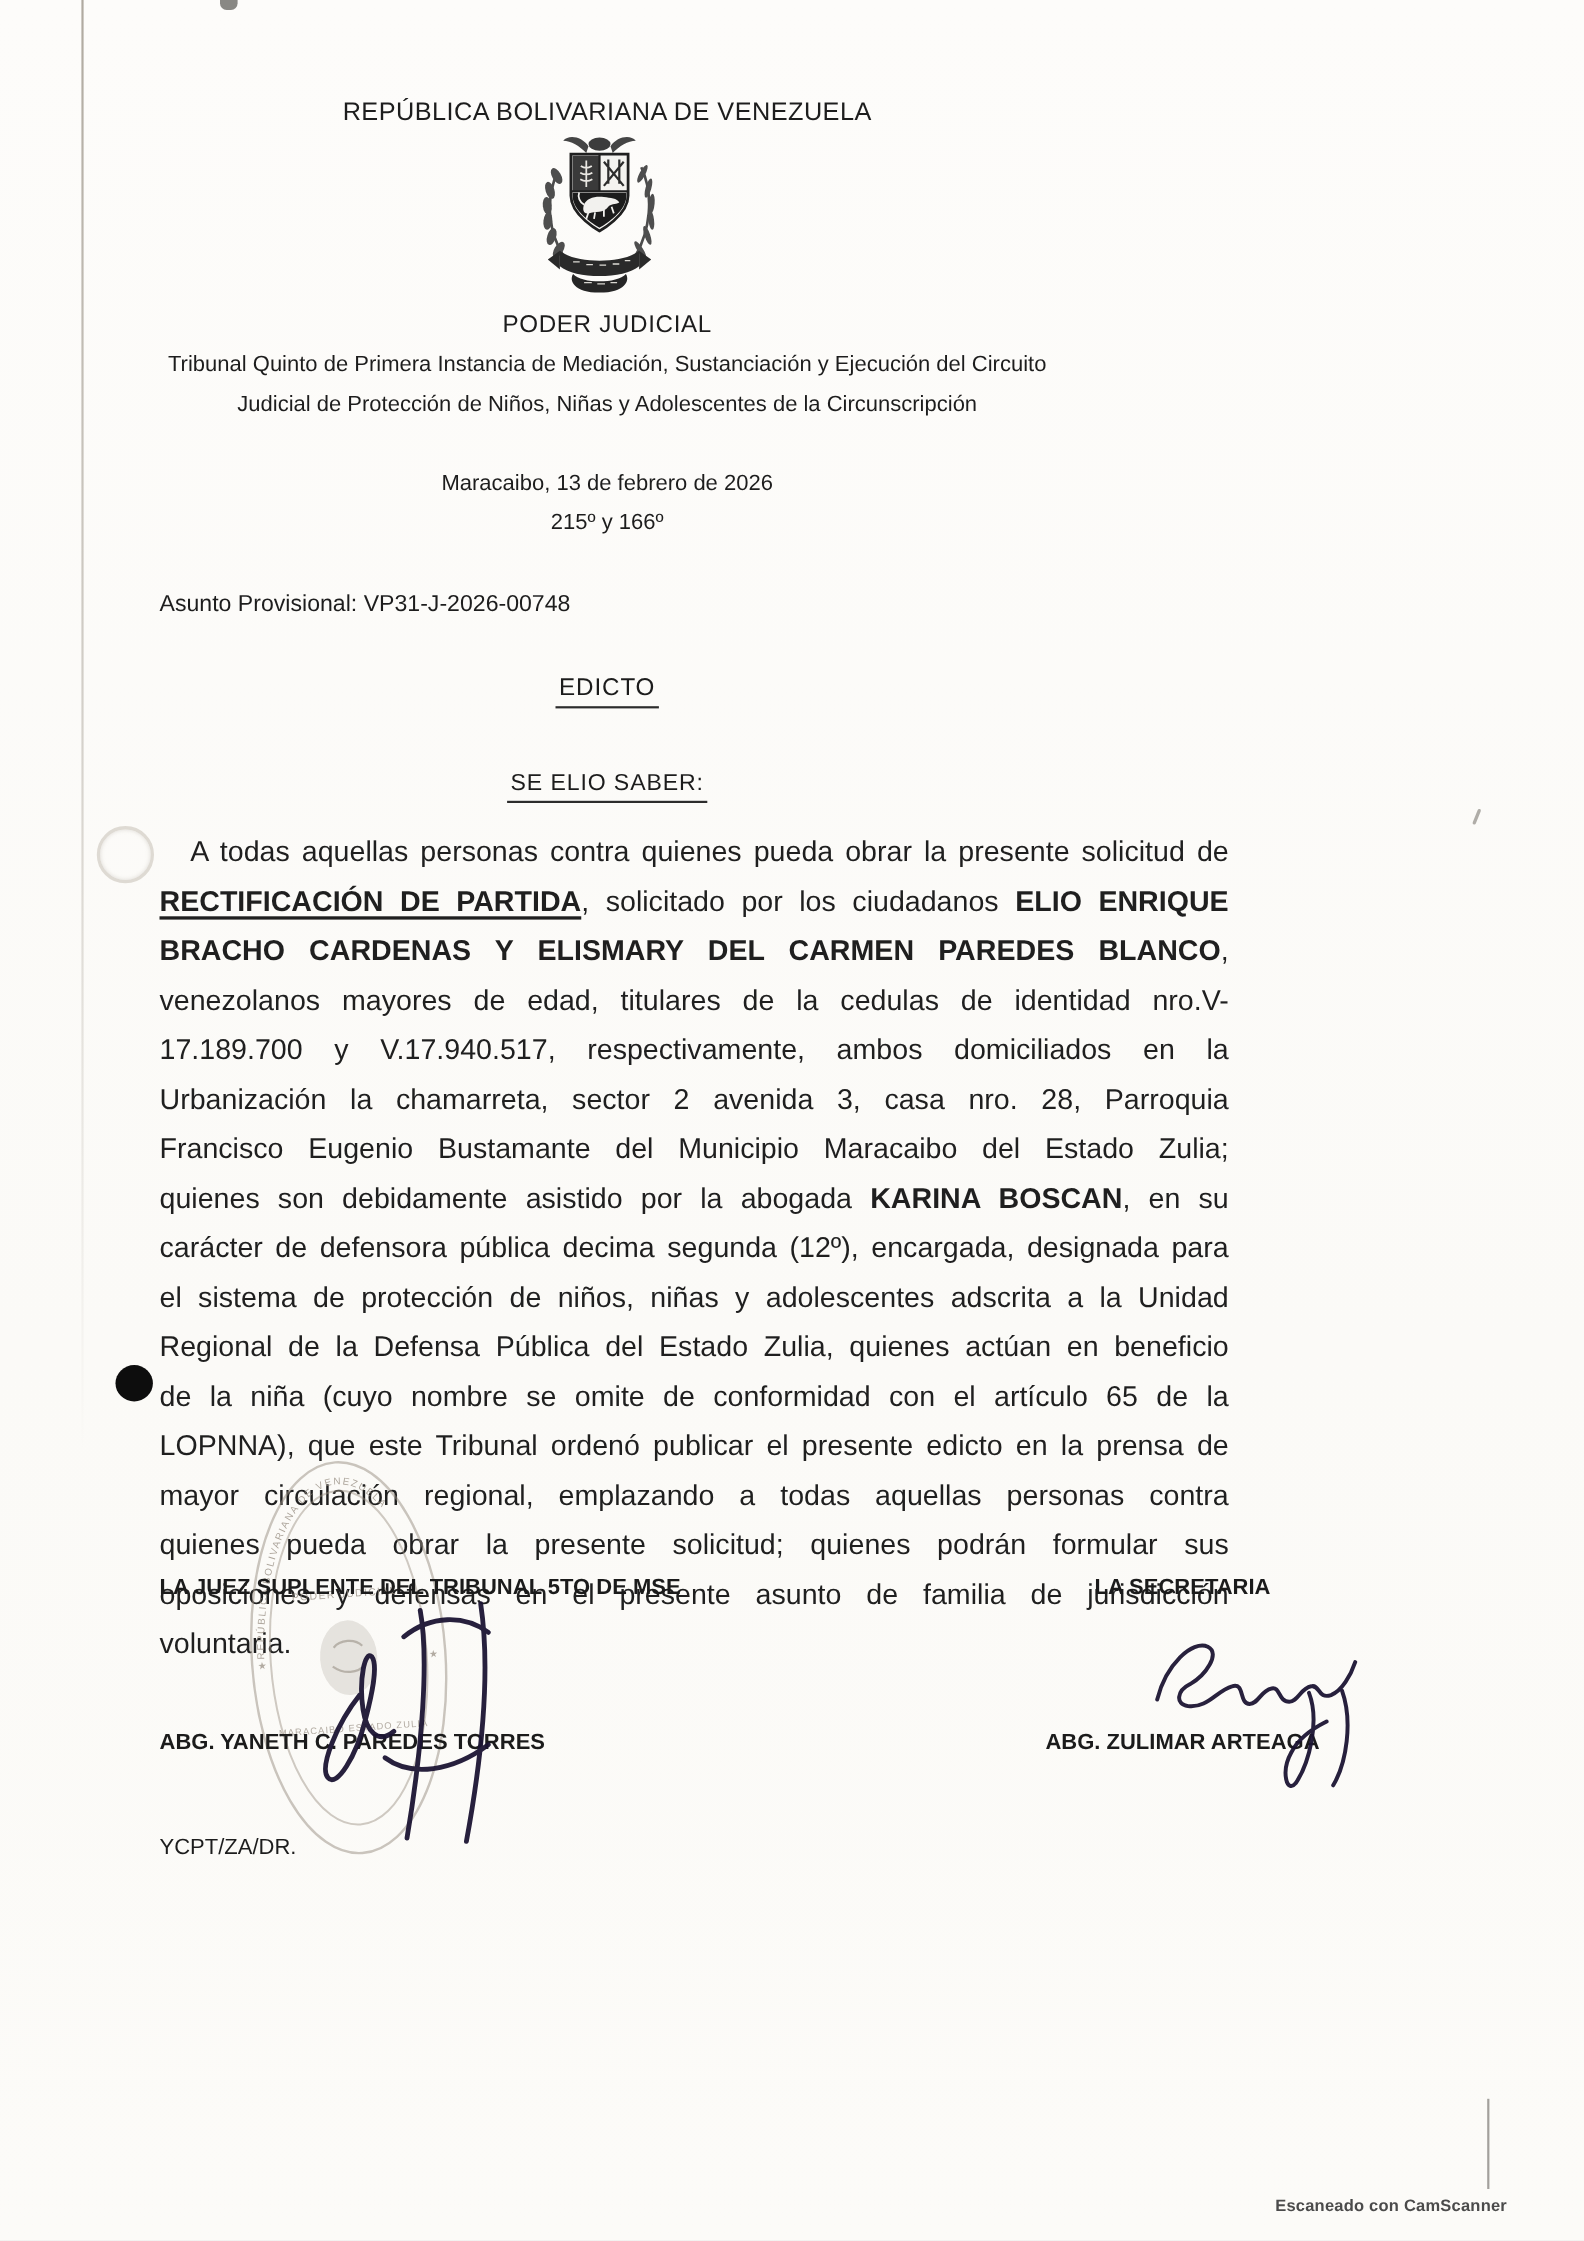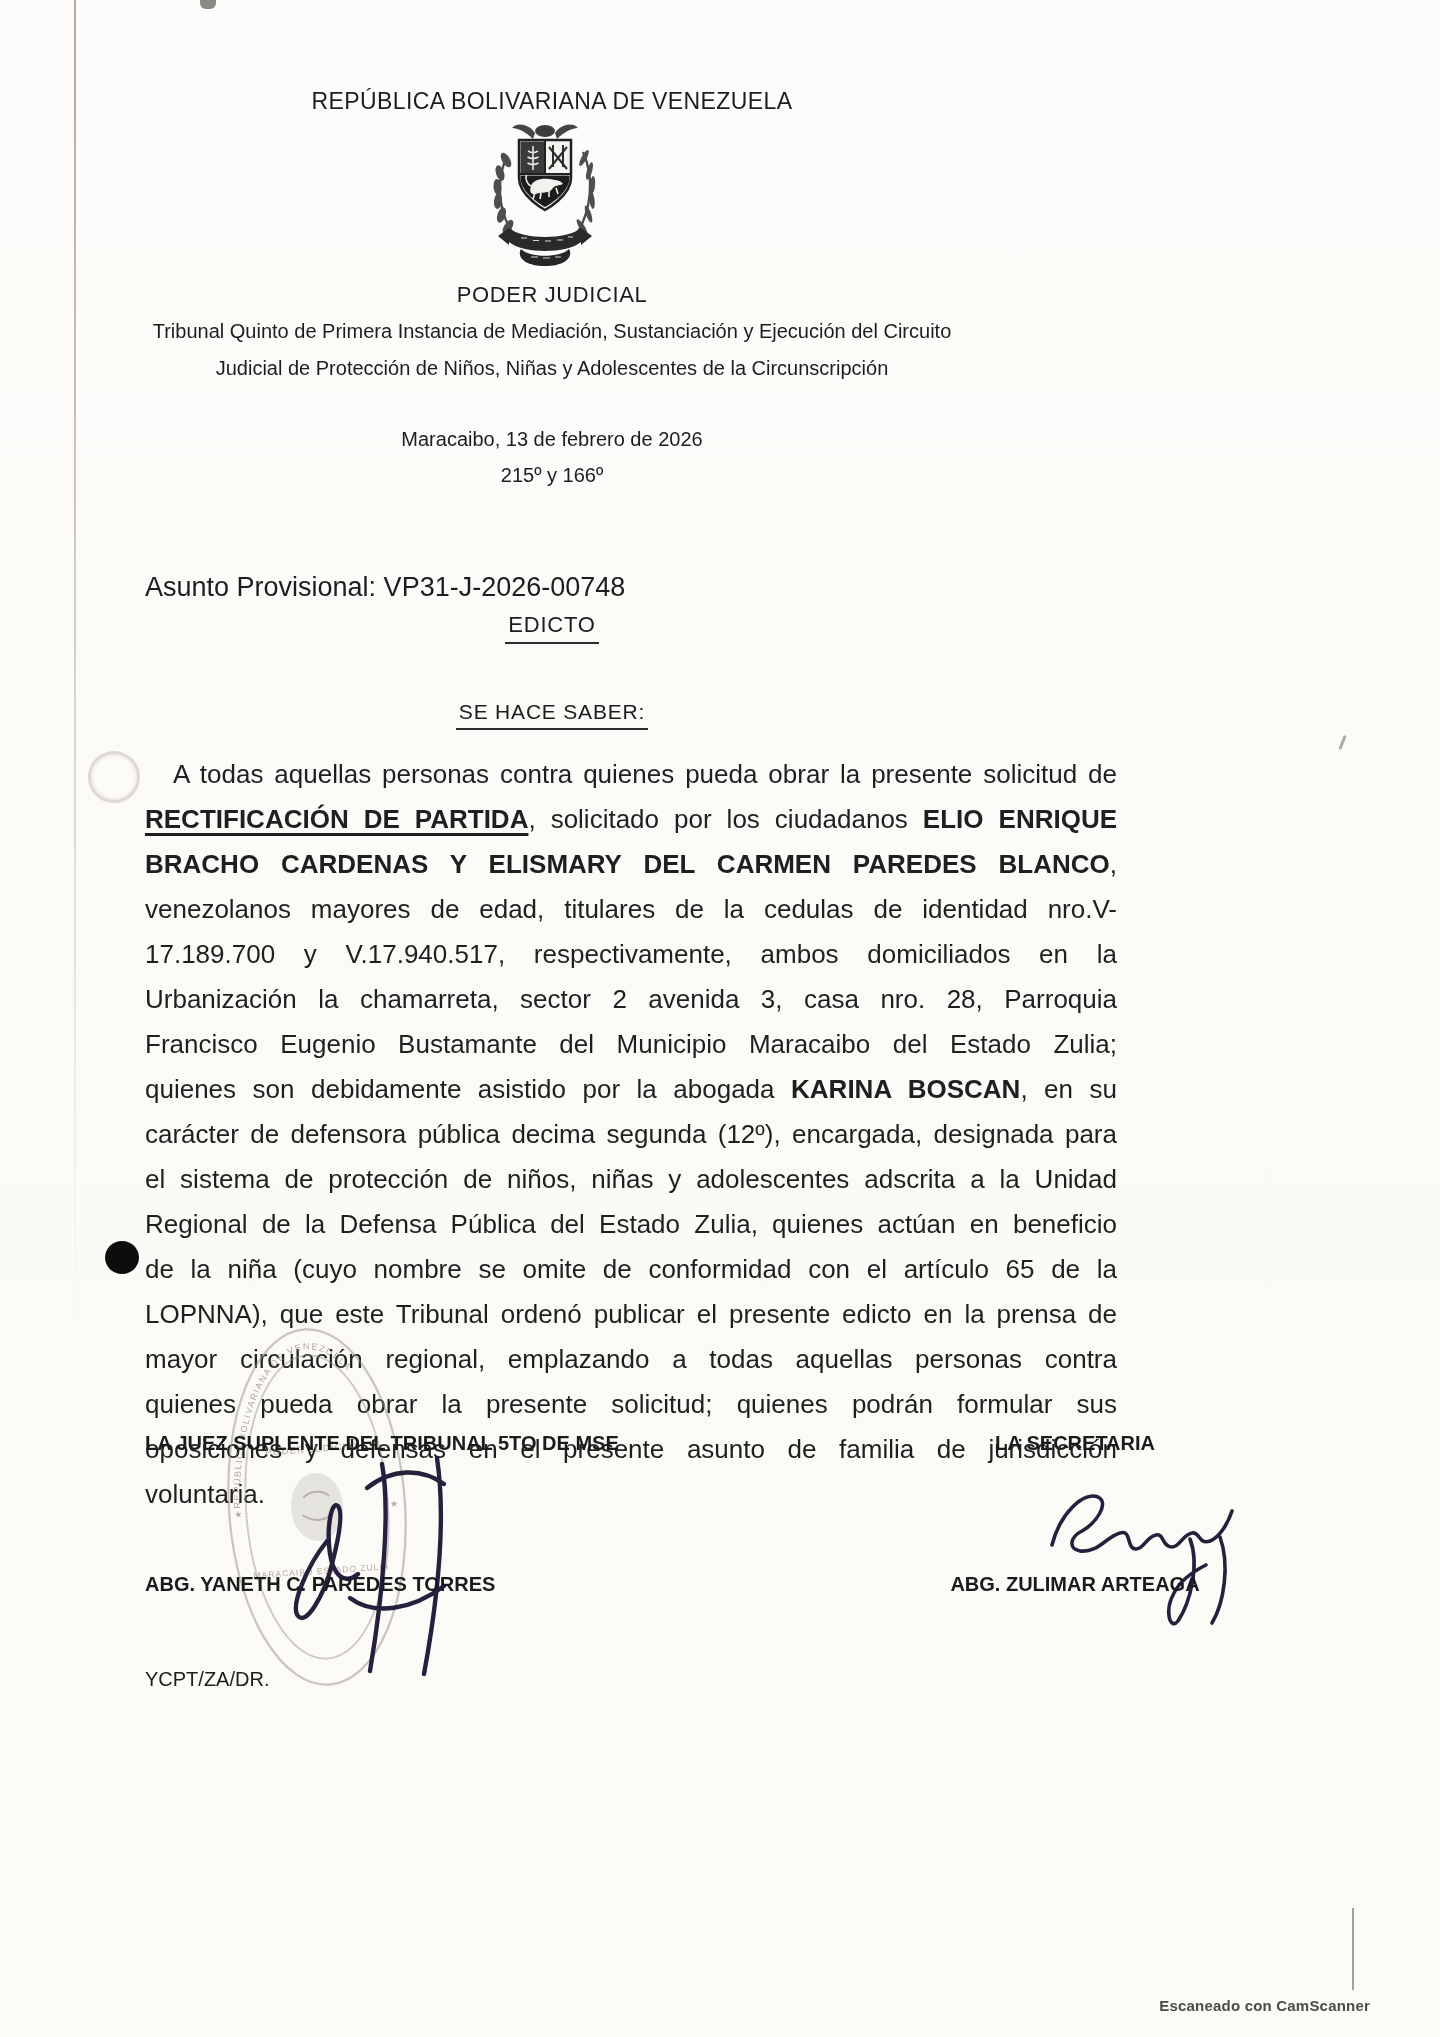--- a/index.html
+++ b/index.html
@@ -11,21 +11,21 @@
   
   .hdr{position:absolute; left:72px; width:960px; text-align:center; color:#1d1d1d;}
   .republic{top:88px; font-size:23px; letter-spacing:.4px;}
   .poder{top:282px; font-size:22px; letter-spacing:.6px;}
   .trib{font-size:20px; line-height:26px;}
   .t1{top:318px;} .t2{top:355px;} .t3{top:392px;}
   .dateline{top:428px; font-size:20px;}
   .years{top:464px; font-size:20px;}
   .arms{position:absolute; left:483px; top:116px;}
   
-  .asunto{position:absolute; left:145px; top:537px; font-size:27px; color:#1d1d1d;margin-top:35px;}
+  .asunto{position:absolute; left:145px; top:537px; font-size:21px; color:#1d1d1d;}
   
   .heading{position:absolute; left:72px; width:960px; text-align:center; font-size:22px; letter-spacing:.8px; color:#1c1c1c;}
   .h-edicto{top:612px;}
   .h-saber{top:700px; font-size:21px;}
   .heading .u{display:inline-block; border-bottom:2.5px solid #2c2c2c; padding:0 3px 4px;}
   
   .body-par{
     position:absolute; left:145px; top:752px; width:972px; margin:0;
     font-size:26px; line-height:45px; text-align:justify; text-indent:28px;
     word-spacing:3.5px; color:#1f1f1f;
@@ -125,21 +125,21 @@
   <div class="hdr trib t2">Judicial de Protección de Niños, Niñas y Adolescentes de la Circunscripción</div>
   <div class="hdr dateline">Maracaibo, 13 de febrero de 2026</div>
   <div class="hdr years">215º y 166º</div>
 
   <div class="asunto">Asunto Provisional: VP31-J-2026-00748</div>
 
   <div class="heading h-edicto">
     <span class="u">EDICTO</span>
   </div>
   <div class="heading h-saber">
-    <span class="u">SE HACE SABER:</span>
+    <span class="u">SE ELIO SABER:</span>
   </div>
 
   <p class="body-par"><span>A todas aquellas personas contra quienes pueda obrar la presente solicitud de </span><span class="b u2">RECTIFICACIÓN DE PARTIDA</span><span>, solicitado por los ciudadanos </span><span class="b">ELIO ENRIQUE BRACHO CARDENAS Y ELISMARY DEL CARMEN PAREDES BLANCO</span><span>, venezolanos mayores de edad, titulares de la cedulas de identidad nro.V-17.189.700 y V.17.940.517, respectivamente, ambos domiciliados en la Urbanización la chamarreta, sector 2 avenida 3, casa nro. 28, Parroquia Francisco Eugenio Bustamante del Municipio Maracaibo del Estado Zulia; quienes son debidamente asistido por la abogada </span><span class="b">KARINA BOSCAN</span><span>, en su carácter de defensora pública decima segunda (12º), encargada, designada para el sistema de protección de niños, niñas y adolescentes adscrita a la Unidad Regional de la Defensa Pública del Estado Zulia, quienes actúan en beneficio de la niña (cuyo nombre se omite de conformidad con el artículo 65 de la LOPNNA), que este Tribunal ordenó publicar el presente edicto en la prensa de mayor circulación regional, emplazando a todas aquellas personas contra quienes pueda obrar la presente solicitud; quienes podrán formular sus oposiciones y defensas en el presente asunto de familia de jurisdicción voluntaria.</span></p>
 
   <svg class="stamp" width="190" height="370" viewBox="0 0 190 370">
     <defs>
       <path id="arcTop" d="M 18 195 A 77 168 0 0 1 172 195" fill="none"></path>
       <path id="arcBottom" d="M 30 185 A 65 150 0 0 0 160 185" fill="none"></path>
     </defs>
     <ellipse cx="95" cy="185" rx="88" ry="178" fill="none" stroke="#9a9084" stroke-width="2.2" opacity="0.6"></ellipse>

